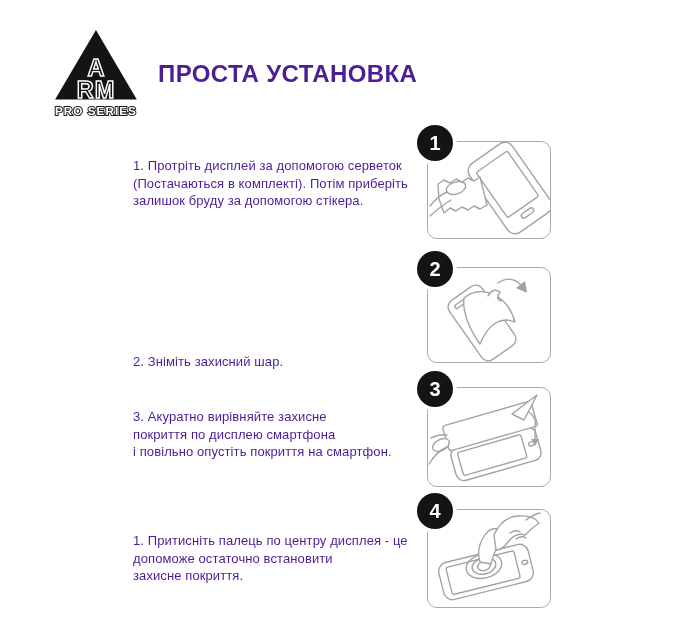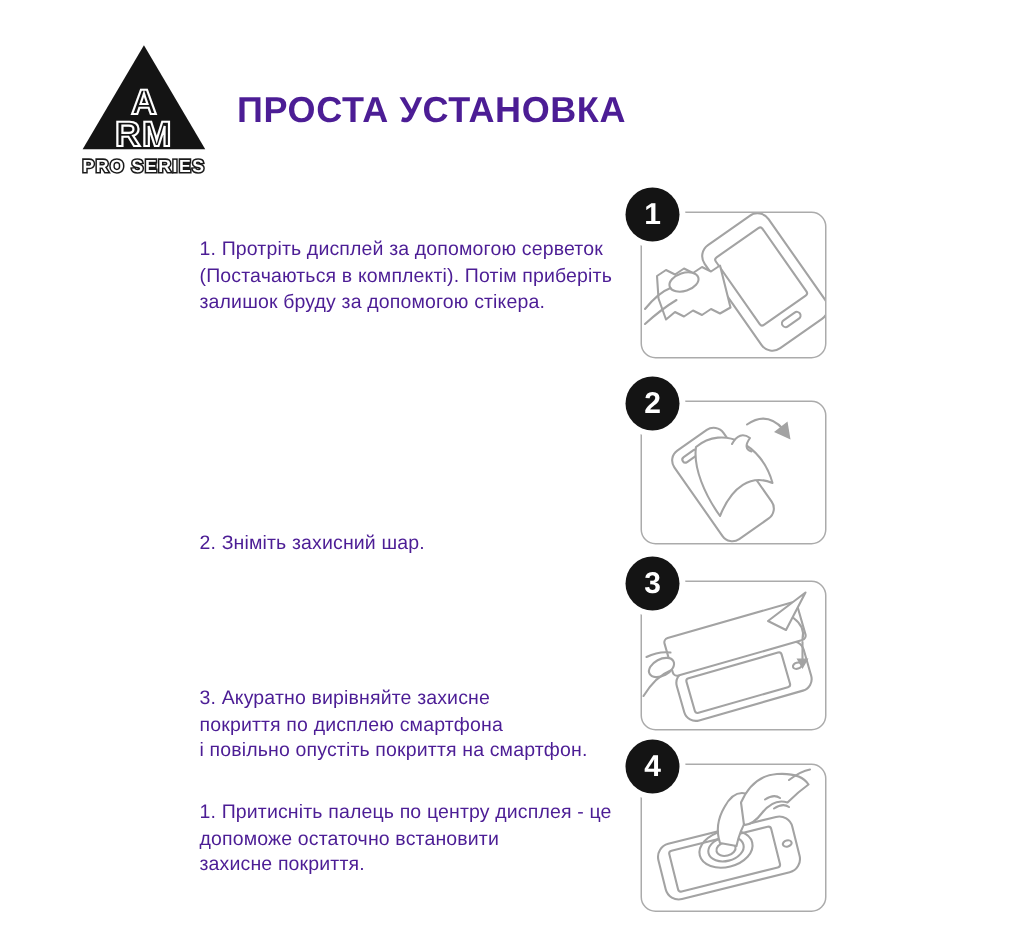--- a/index.html
+++ b/index.html
@@ -16,21 +16,21 @@
     white-space:nowrap;
   }
   
   .step-text{
     position:absolute;left:133px;width:288px;
     font-size:13px;line-height:17.5px;color:#4c1d95;
     white-space:pre-line;letter-spacing:.1px;
   }
   .step-text.s1{top:157px;}
   .step-text.s2{top:305px;margin-top:48px;}
-  .step-text.s3{top:408px;margin-top:48px;}
+  .step-text.s3{top:408px;}
   .step-text.s4{top:532px;}
   
   .panel{
     position:absolute;left:427px;width:122px;
     border:1.5px solid #ababab;border-radius:10px;background:#fff;
   }
   .panel.p1{top:141px;height:96px;}
   .panel.p2{top:267px;height:94px;}
   .panel.p3{top:387px;height:98px;}
   .panel.p4{top:509px;height:97px;}

